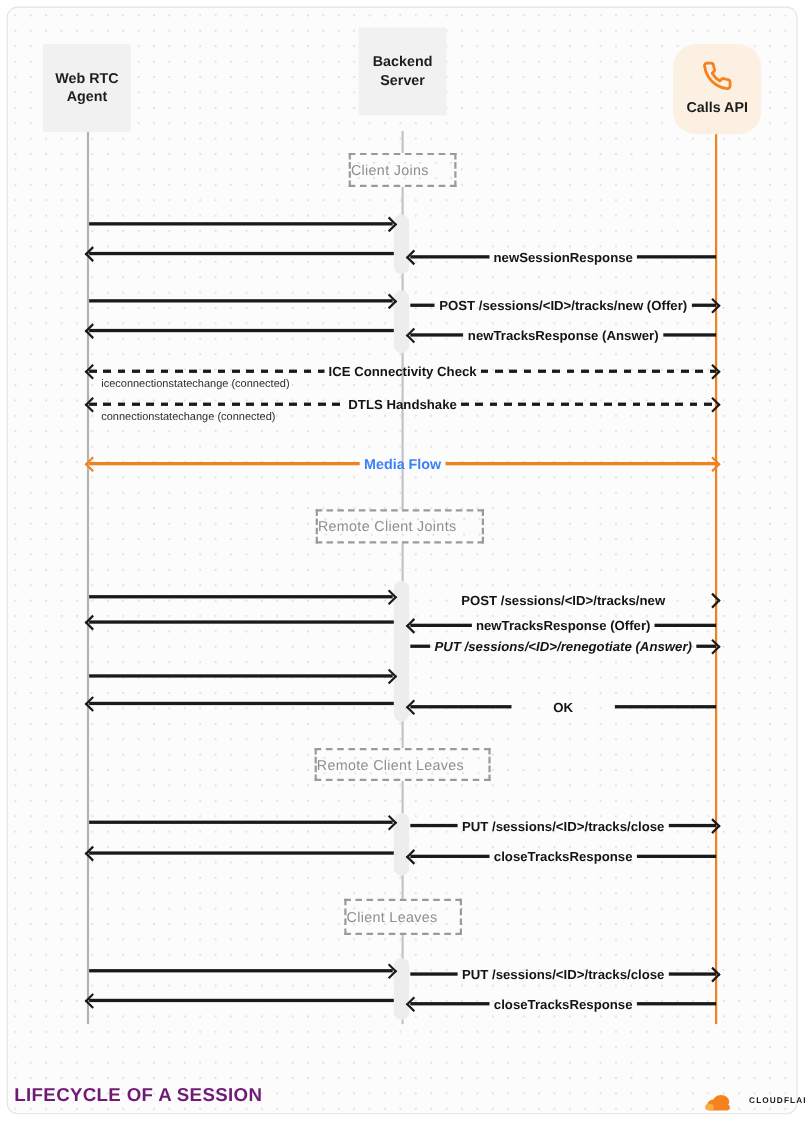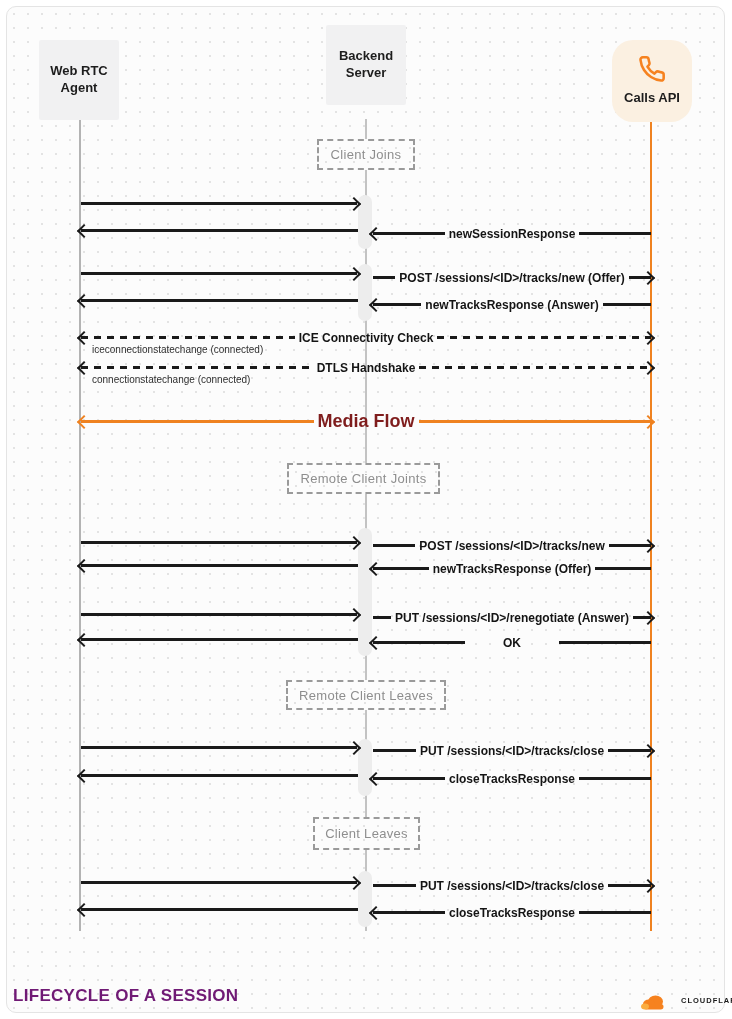--- a/index.html
+++ b/index.html
@@ -17,29 +17,29 @@
   .actor {
     position: absolute; width: 80px; height: 80px; z-index: 3;
     display: flex; flex-direction: column; align-items: center; justify-content: center;
     background: #f1f1f2; color: #1d1d1d; font-weight: 700; font-size: 13px; line-height: 1.3; text-align: center;
     border-radius: 2px;
   }
   .actor.api { background: #fbf0e1; border-radius: 21px; height: 82px; gap: 7px; }
   .phase {
     position: absolute; z-index: 4;
     border: 2px dashed #9a9a9a; color: #8e8e8e; font-size: 13px; font-weight: 500; letter-spacing: .3px;
-    display: flex; align-items: center; justify-content: center; white-space: nowrap;
+    display: flex; align-items: center; justify-content: flex-start; white-space: nowrap;
     background: radial-gradient(circle, #e3e3e3 1px, transparent 1.4px) 0 0 / 14px 14px #fcfcfc;
   }
   .msg { position: absolute; height: 13px; display: flex; align-items: center; z-index: 5; }
   .msg .ln { flex: 1 1 0; min-width: 0; height: 2.5px; background: #1a1a1a; }
   .msg .lbl { font-weight: 700; font-size: 12px; color: #141414; padding: 0 4px; white-space: nowrap; }
   .msg.dashed .ln { background: repeating-linear-gradient(90deg, #1a1a1a 0 7px, transparent 7px 13px); }
   .msg.orange .ln { background: #ef8220; }
-  .msg.orange .lbl { color: #7f1d1d; font-size: 18px; }
+  .msg.orange .lbl { color: #3b82f6; font-size: 13px; }
   .head { position: absolute; top: 1.5px; width: 10px; height: 10px; border-style: solid; border-color: #1a1a1a; border-width: 2.5px 2.5px 0 0; }
   .head.hr { right: -2px; transform: rotate(45deg); }
   .head.hl { left: -2px; transform: rotate(-135deg); }
   .msg.orange .head { border-color: #ef8220; }
   .note { position: absolute; z-index: 5; font-size: 10px; color: #2e2e2e; white-space: nowrap; }
   .footer-title { position: absolute; left: 13px; top: 986px; font-size: 17px; font-weight: 700; letter-spacing: .3px; color: #701a75; z-index: 6; }
   .brand { position: absolute; left: 640px; top: 993px; display: flex; align-items: center; gap: 15px; z-index: 6; }
   .brand-text { font-size: 7.5px; font-weight: 700; letter-spacing: 1px; color: #1a1a1a; padding-bottom: 2px; }
   .icon-phone { display: block; }
 </style>
@@ -146,42 +146,42 @@
     <span class="ln"></span>
     <span class="lbl">Media Flow</span>
     <span class="ln"></span>
     <span class="head hr"></span>
   </div>
 
   <div class="msg" style="left:81px; top:536px; width:276px;">
     <span class="ln"></span>
       <span class="head hr"></span>
   </div>
-  <div class="msg" style="left:373px; top:539px; width:278px;">
+  <div class="msg" style="left:373px; top:539px; width:278px;flex-direction:column;">
     <span class="ln"></span>
     <span class="lbl">POST /sessions/&lt;ID&gt;/tracks/new</span>
     <span class="ln"></span>
     <span class="head hr"></span>
   </div>
   <div class="msg" style="left:373px; top:562px; width:278px;">
     <span class="head hl"></span>
     <span class="ln"></span>
     <span class="lbl">newTracksResponse (Offer)</span>
     <span class="ln"></span>
   </div>
   <div class="msg" style="left:81px; top:559px; width:277px;">
     <span class="head hl"></span>
       <span class="ln"></span>
   </div>
 
   <div class="msg" style="left:81px; top:608px; width:276px;">
     <span class="ln"></span>
       <span class="head hr"></span>
   </div>
-  <div class="msg" style="left:373px; top:611px; width:278px;">
+  <div class="msg" style="left:373px; top:581px; width:278px;font-style:italic;">
     <span class="ln"></span>
     <span class="lbl">PUT /sessions/&lt;ID&gt;/renegotiate (Answer)</span>
     <span class="ln"></span>
     <span class="head hr"></span>
   </div>
   <div class="msg" style="left:373px; top:636px; width:278px;gap:34px;">
     <span class="head hl"></span>
     <span class="ln"></span>
     <span class="lbl">OK</span>
     <span class="ln"></span>

